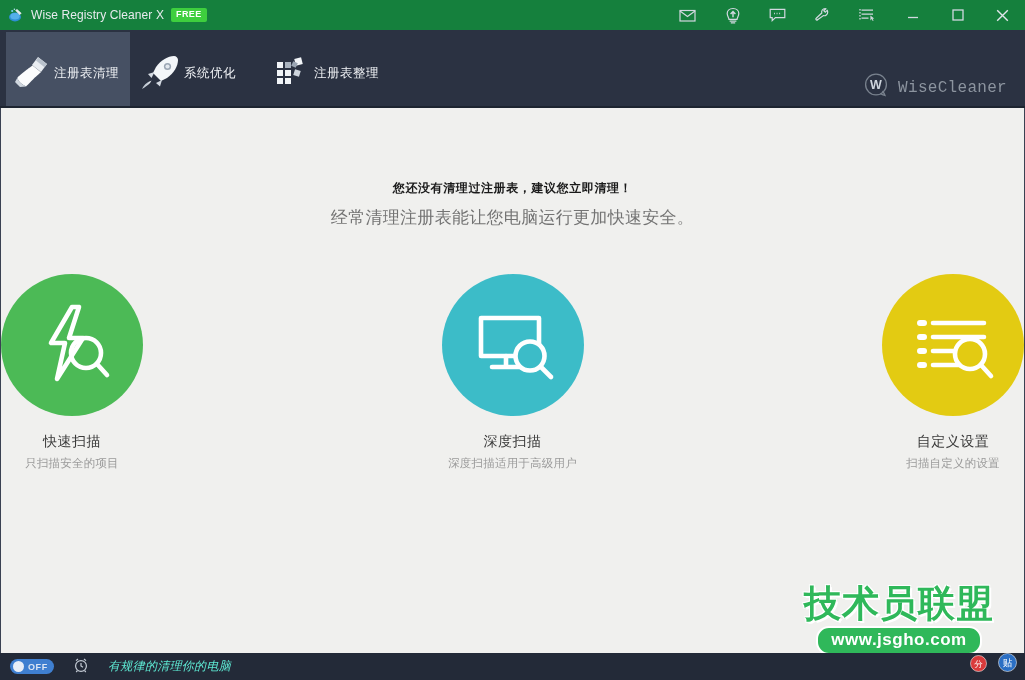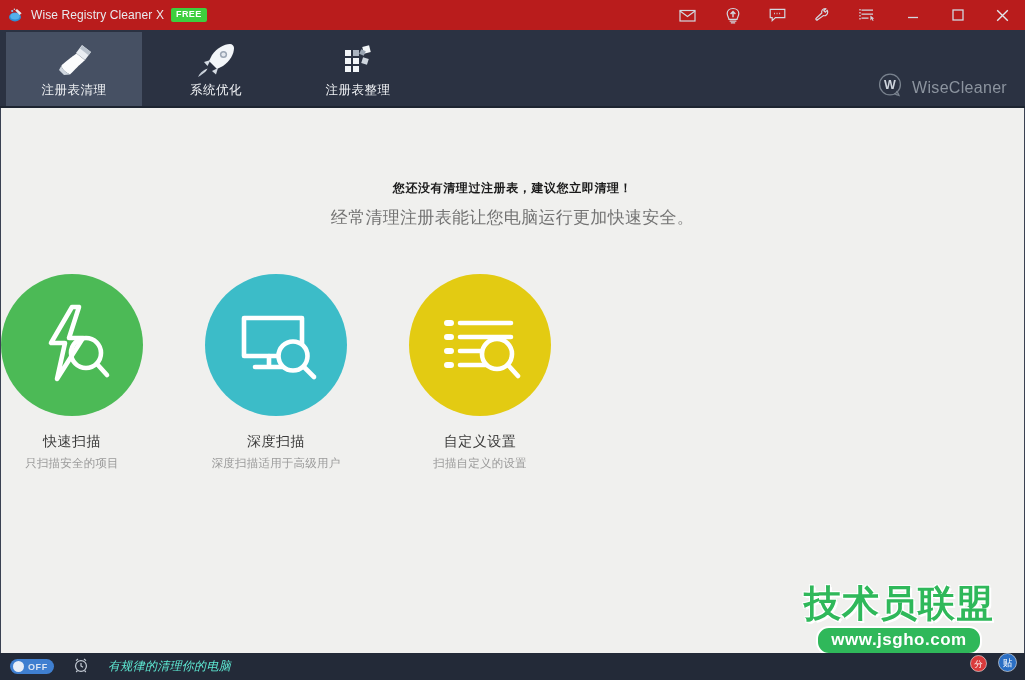--- a/index.html
+++ b/index.html
@@ -12,21 +12,21 @@
   .app {
     position: relative;
     width: 1025px; height: 680px;
     background: #232a38;
     display: flex; flex-direction: column;
   }
 
   
   .titlebar {
     height: 30px;
-    background: #b91c1c;
+    background: #15803d;
     display: flex; align-items: center;
     flex: 0 0 30px;
     position: relative;
   }
   .title-left { display: flex; align-items: center; padding-left: 8px; gap: 7px; }
   .app-icon { width: 16px; height: 16px; position: relative; flex: 0 0 16px; }
   .app-title {
     color: #e8eaee; font-size: 12px; letter-spacing: .1px;
     white-space: nowrap;
   }
@@ -50,23 +50,23 @@
 
   
   .navbar {
     height: 78px; flex: 0 0 78px;
     background: #2b3242;
     display: flex; align-items: flex-end;
     position: relative;
     border-bottom: 2px solid #1d2430;
   }
   .nav-tab {
-    width: 136px; height: 74px;
+    width: 124px; height: 74px;
     margin-left: 6px;
-    display: flex; flex-direction: column;
+    display: flex; flex-direction: row;
     align-items: center; justify-content: flex-start;
     padding-top: 8px;
     cursor: pointer;
     position: relative;
   }
   .nav-tab.active { background: #465063; }
   .nav-icon {
     height: 40px; width: 48px;
     display: flex; align-items: center; justify-content: center;
     margin-bottom: 2px;
@@ -74,21 +74,21 @@
   .nav-label {
     color: #f0f2f5; font-size: 12.5px;
     font-family: "DejaVu Sans", "Liberation Sans", sans-serif;
     letter-spacing: .5px;
   }
   .brand {
     position: absolute; right: 18px; top: 42px;
     display: flex; align-items: center; gap: 8px;
   }
   .brand-text {
-    color: #8c949f; font-size: 16px; letter-spacing: .3px;
+    color: #8c949f; font-size: 16px; letter-spacing: .3px; font-family: Liberation Mono, monospace;
   }
 
   
   .content {
     flex: 1 1 auto;
     background: #f0f0ee;
     border-left: 1px solid #3a4152;
     border-right: 1px solid #3a4152;
     position: relative;
     overflow: hidden;
@@ -104,21 +104,21 @@
   .subhead {
     text-align: center;
     margin-top: 9px;
     color: #737373;
     font-size: 17px;
     font-family: "DejaVu Sans", "Liberation Sans", sans-serif;
     letter-spacing: .3px;
   }
   .actions {
     margin-top: 45px;
-    display: flex; justify-content: flex-start;
+    display: flex; justify-content: space-between;
     gap: 62px;
   }
   .action { width: 142px; display: flex; flex-direction: column; align-items: center; }
   .circle {
     width: 142px; height: 142px; border-radius: 50%;
     display: flex; align-items: center; justify-content: center;
     cursor: pointer;
   }
   .action-title {
     margin-top: 17px;

